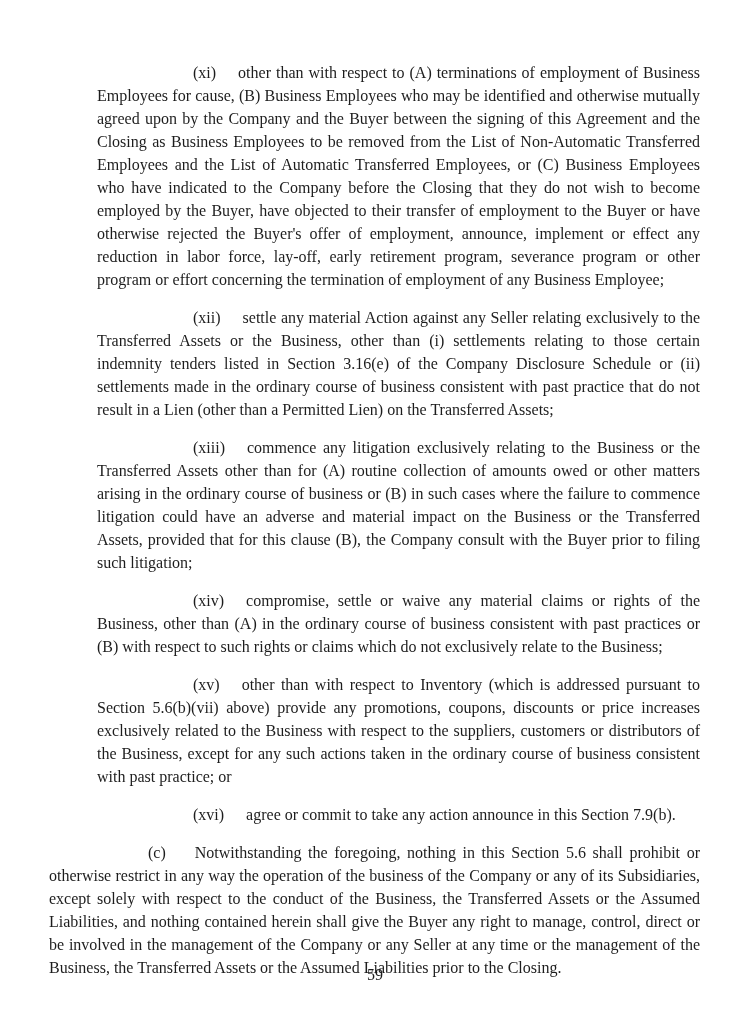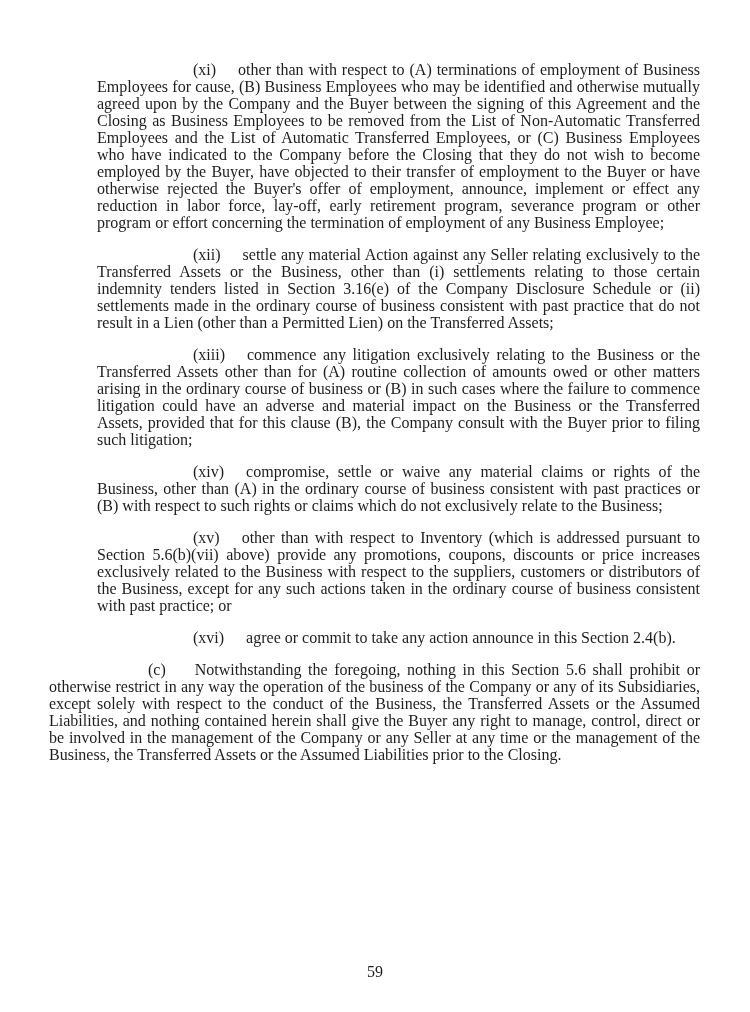--- a/index.html
+++ b/index.html
@@ -4,21 +4,21 @@
 <style>
   * { margin: 0; padding: 0; box-sizing: border-box; }
   html, body { background: #ffffff; }
   .page {
     position: relative;
     width: 750px;
     height: 1012px;
     background: #ffffff;
     font-family: "Liberation Serif", "DejaVu Serif", serif;
     font-size: 16px;
-    line-height: 17px;
+    line-height: 23px;
     color: #1d1d1d;
     overflow: hidden;
   }
   .page-body {
     position: absolute;
     top: 61px;
     left: 49px;
     width: 651px;
   }
   p.clause {
@@ -53,20 +53,20 @@
     <p class="clause sub"><span class="clause-label">(xi)</span><span>other than with respect to (A) terminations of employment of Business Employees for cause, (B) Business Employees who may be identified and otherwise mutually agreed upon by the Company and the Buyer between the signing of this Agreement and the Closing as Business Employees to be removed from the List of Non-Automatic Transferred Employees and the List of Automatic Transferred Employees, or (C) Business Employees who have indicated to the Company before the Closing that they do not wish to become employed by the Buyer, have objected to their transfer of employment to the Buyer or have otherwise rejected the Buyer's offer of employment, announce, implement or effect any reduction in labor force, lay-off, early retirement program, severance program or other program or effort concerning the termination of employment of any Business Employee;</span></p>
 
     <p class="clause sub"><span class="clause-label">(xii)</span><span>settle any material Action against any Seller relating exclusively to the Transferred Assets or the Business, other than (i) settlements relating to those certain indemnity tenders listed in </span><span class="section-ref">Section 3.16(e)</span><span> of the Company Disclosure Schedule or (ii) settlements made in the ordinary course of business consistent with past practice that do not result in a Lien (other than a Permitted Lien) on the Transferred Assets;</span></p>
 
     <p class="clause sub"><span class="clause-label">(xiii)</span><span>commence any litigation exclusively relating to the Business or the Transferred Assets other than for (A) routine collection of amounts owed or other matters arising in the ordinary course of business or (B) in such cases where the failure to commence litigation could have an adverse and material impact on the Business or the Transferred Assets, provided that for this clause (B), the Company consult with the Buyer prior to filing such litigation;</span></p>
 
     <p class="clause sub"><span class="clause-label">(xiv)</span><span>compromise, settle or waive any material claims or rights of the Business, other than (A) in the ordinary course of business consistent with past practices or (B) with respect to such rights or claims which do not exclusively relate to the Business;</span></p>
 
     <p class="clause sub"><span class="clause-label">(xv)</span><span>other than with respect to Inventory (which is addressed pursuant to </span><span class="section-ref">Section 5.6(b)(vii)</span><span> above) provide any promotions, coupons, discounts or price increases exclusively related to the Business with respect to the suppliers, customers or distributors of the Business, except for any such actions taken in the ordinary course of business consistent with past practice; or</span></p>
 
-    <p class="clause sub"><span class="clause-label">(xvi)</span><span>agree or commit to take any action announce in this </span><span class="section-ref">Section 2.4(b)</span><span>.</span></p>
+    <p class="clause sub"><span class="clause-label">(xvi)</span><span>agree or commit to take any action announce in this </span><span class="section-ref">Section 7.9(b)</span><span>.</span></p>
 
     <p class="clause main"><span class="clause-label">(c)</span><span>Notwithstanding the foregoing, nothing in this </span><span class="section-ref">Section 5.6</span><span> shall prohibit or otherwise restrict in any way the operation of the business of the Company or any of its Subsidiaries, except solely with respect to the conduct of the Business, the Transferred Assets or the Assumed Liabilities, and nothing contained herein shall give the Buyer any right to manage, control, direct or be involved in the management of the Company or any Seller at any time or the management of the Business, the Transferred Assets or the Assumed Liabilities prior to the Closing.</span></p>
 
   </div>
 
   <div class="page-footer">59</div>
 </div>
 
 </body></html>

